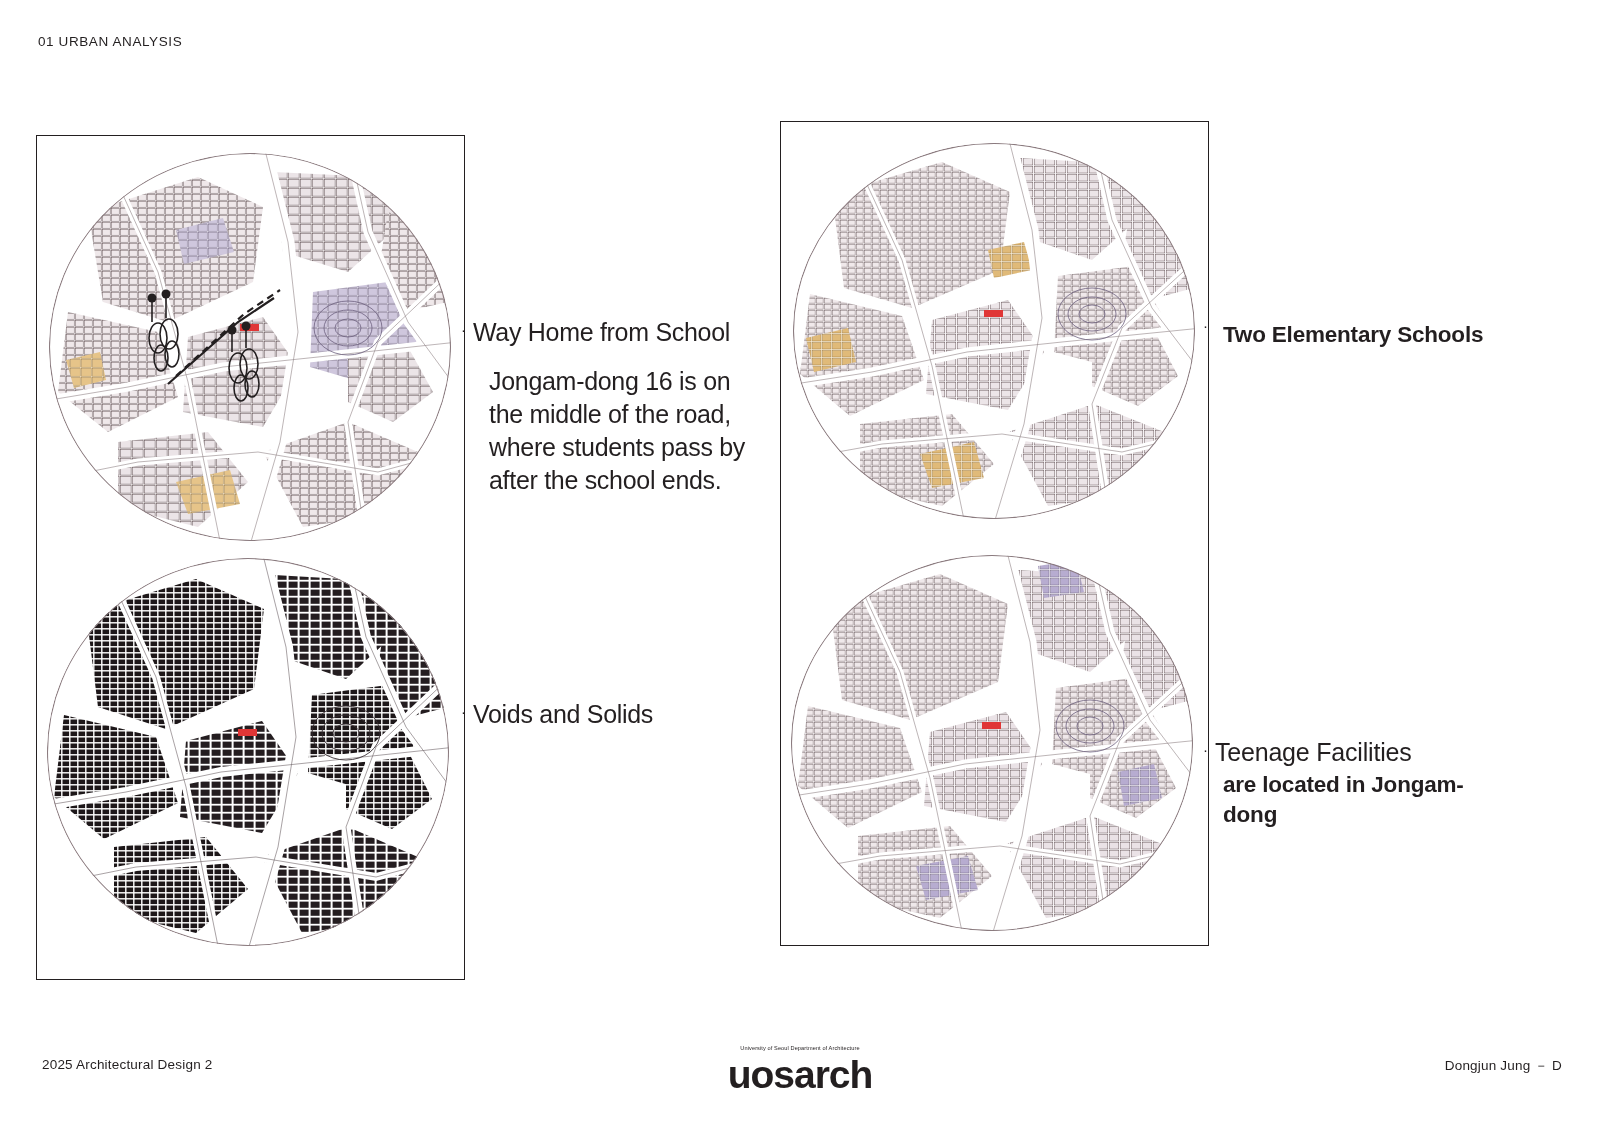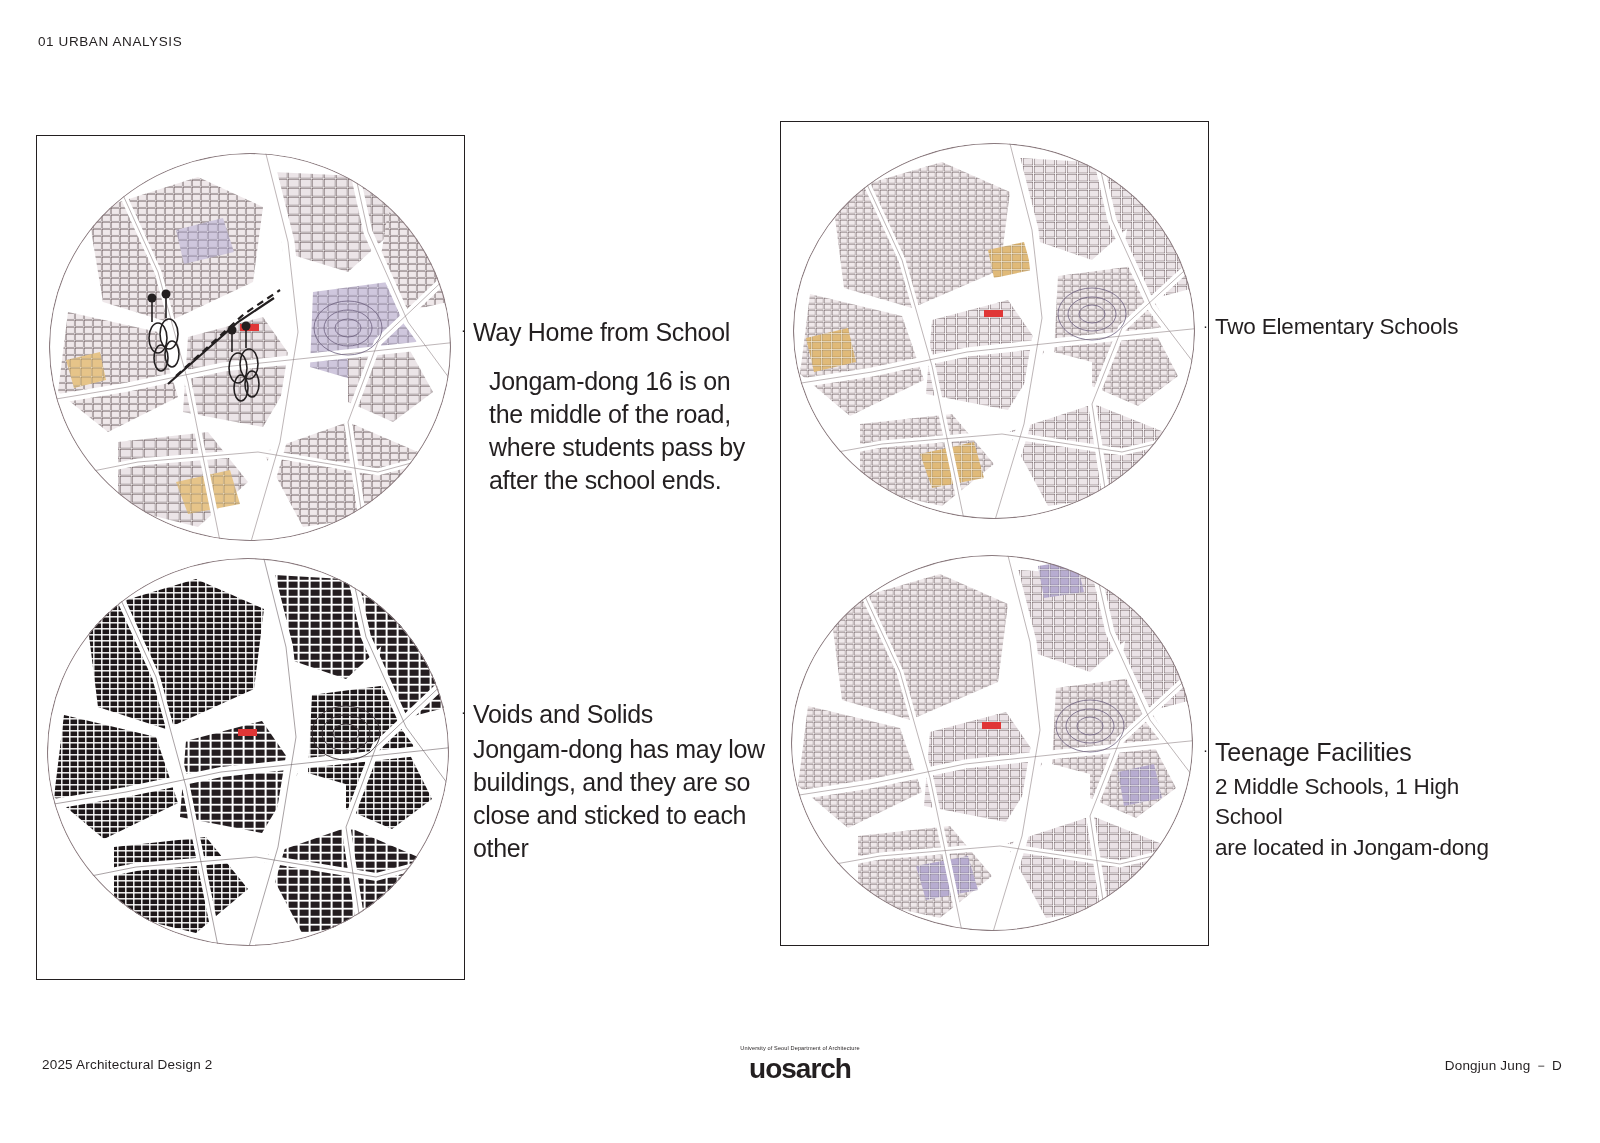--- a/index.html
+++ b/index.html
@@ -51,21 +51,21 @@
     line-height: 1;
   }
   .footer-logo .logo-sub {
     font-size: 5.6px;
     letter-spacing: 0.1px;
     color: #231f20;
     display: block;
     margin-bottom: 3px;
   }
   .footer-logo .logo-main {
-    font-size: 28px;
+    font-size: 39px;
     font-weight: bold;
     letter-spacing: -1px;
     color: #231f20;
     display: block;
   }
 
   
   .frame {
     position: absolute;
     border: 1.6px solid #231f20;
@@ -105,22 +105,22 @@
     font-size: 25px;
     line-height: 1.28;
     letter-spacing: -0.2px;
     margin: 0 0 2px 0;
     font-weight: normal;
   }
   .caption .cap-body {
     font-size: 22.5px;
     line-height: 1.35;
     letter-spacing: -0.2px;
-    margin: 0;
-    font-weight: normal;
+    margin: 8px;
+    font-weight: bold;
   }
   .caption .cap-body + .cap-body { margin-top: 14px; }
 
   #caption-1 { left: 473px;  top: 316px; width: 300px; }
   #caption-2 { left: 473px;  top: 698px; width: 312px; }
   #caption-3 { left: 1215px; top: 312px; width: 300px; }
   #caption-4 { left: 1215px; top: 736px; width: 310px; }
 
   
   #caption-1 .cap-flow, #caption-2 .cap-flow {
@@ -291,21 +291,20 @@
 
 <div class="caption" id="caption-1">
   <span class="bullet">·</span>
   <p class="cap-title cap-flow">Way Home from School</p>
   <p class="cap-flow" style="margin:16px;">Jongam-dong 16 is on the middle of the road, where students pass by after the school ends.</p>
 </div>
 
 <div class="caption" id="caption-2">
   <span class="bullet">·</span>
   <p class="cap-title cap-flow">Voids and Solids</p>
-  <p class="cap-flow" style="margin:0;">Jongam-dong has may low buildings, and they are so close and sticked to each other</p>
 </div>
 
 <div class="frame" id="frame-right"></div>
 
 <div class="map-wrap" id="map-3">
   <svg class="map-svg" viewBox="0 0 404 378" xmlns="http://www.w3.org/2000/svg">
     <defs>
       <clipPath id="clip3">
           <ellipse cx="202" cy="189" rx="201" ry="188"></ellipse>
         </clipPath>
@@ -436,21 +435,20 @@
 </div>
 
 <div class="caption" id="caption-3">
   <span class="bullet">·</span>
   <p class="cap-body">Two Elementary Schools</p>
 </div>
 
 <div class="caption" id="caption-4">
   <span class="bullet">·</span>
   <p class="cap-title">Teenage Facilities</p>
-  <p class="cap-body" style="margin-top:4px;">2 Middle Schools, 1 High School</p>
   <p class="cap-body" style="margin-top:0;">are located in Jongam-dong</p>
 </div>
 
 <div class="footer-left">2025 Architectural Design 2</div>
 <div class="footer-logo">
   <span class="logo-sub">University of Seoul Department of Architecture</span>
   <span class="logo-main">uosarch</span>
 </div>
 <div class="footer-right">Dongjun Jung －  D</div>
 

